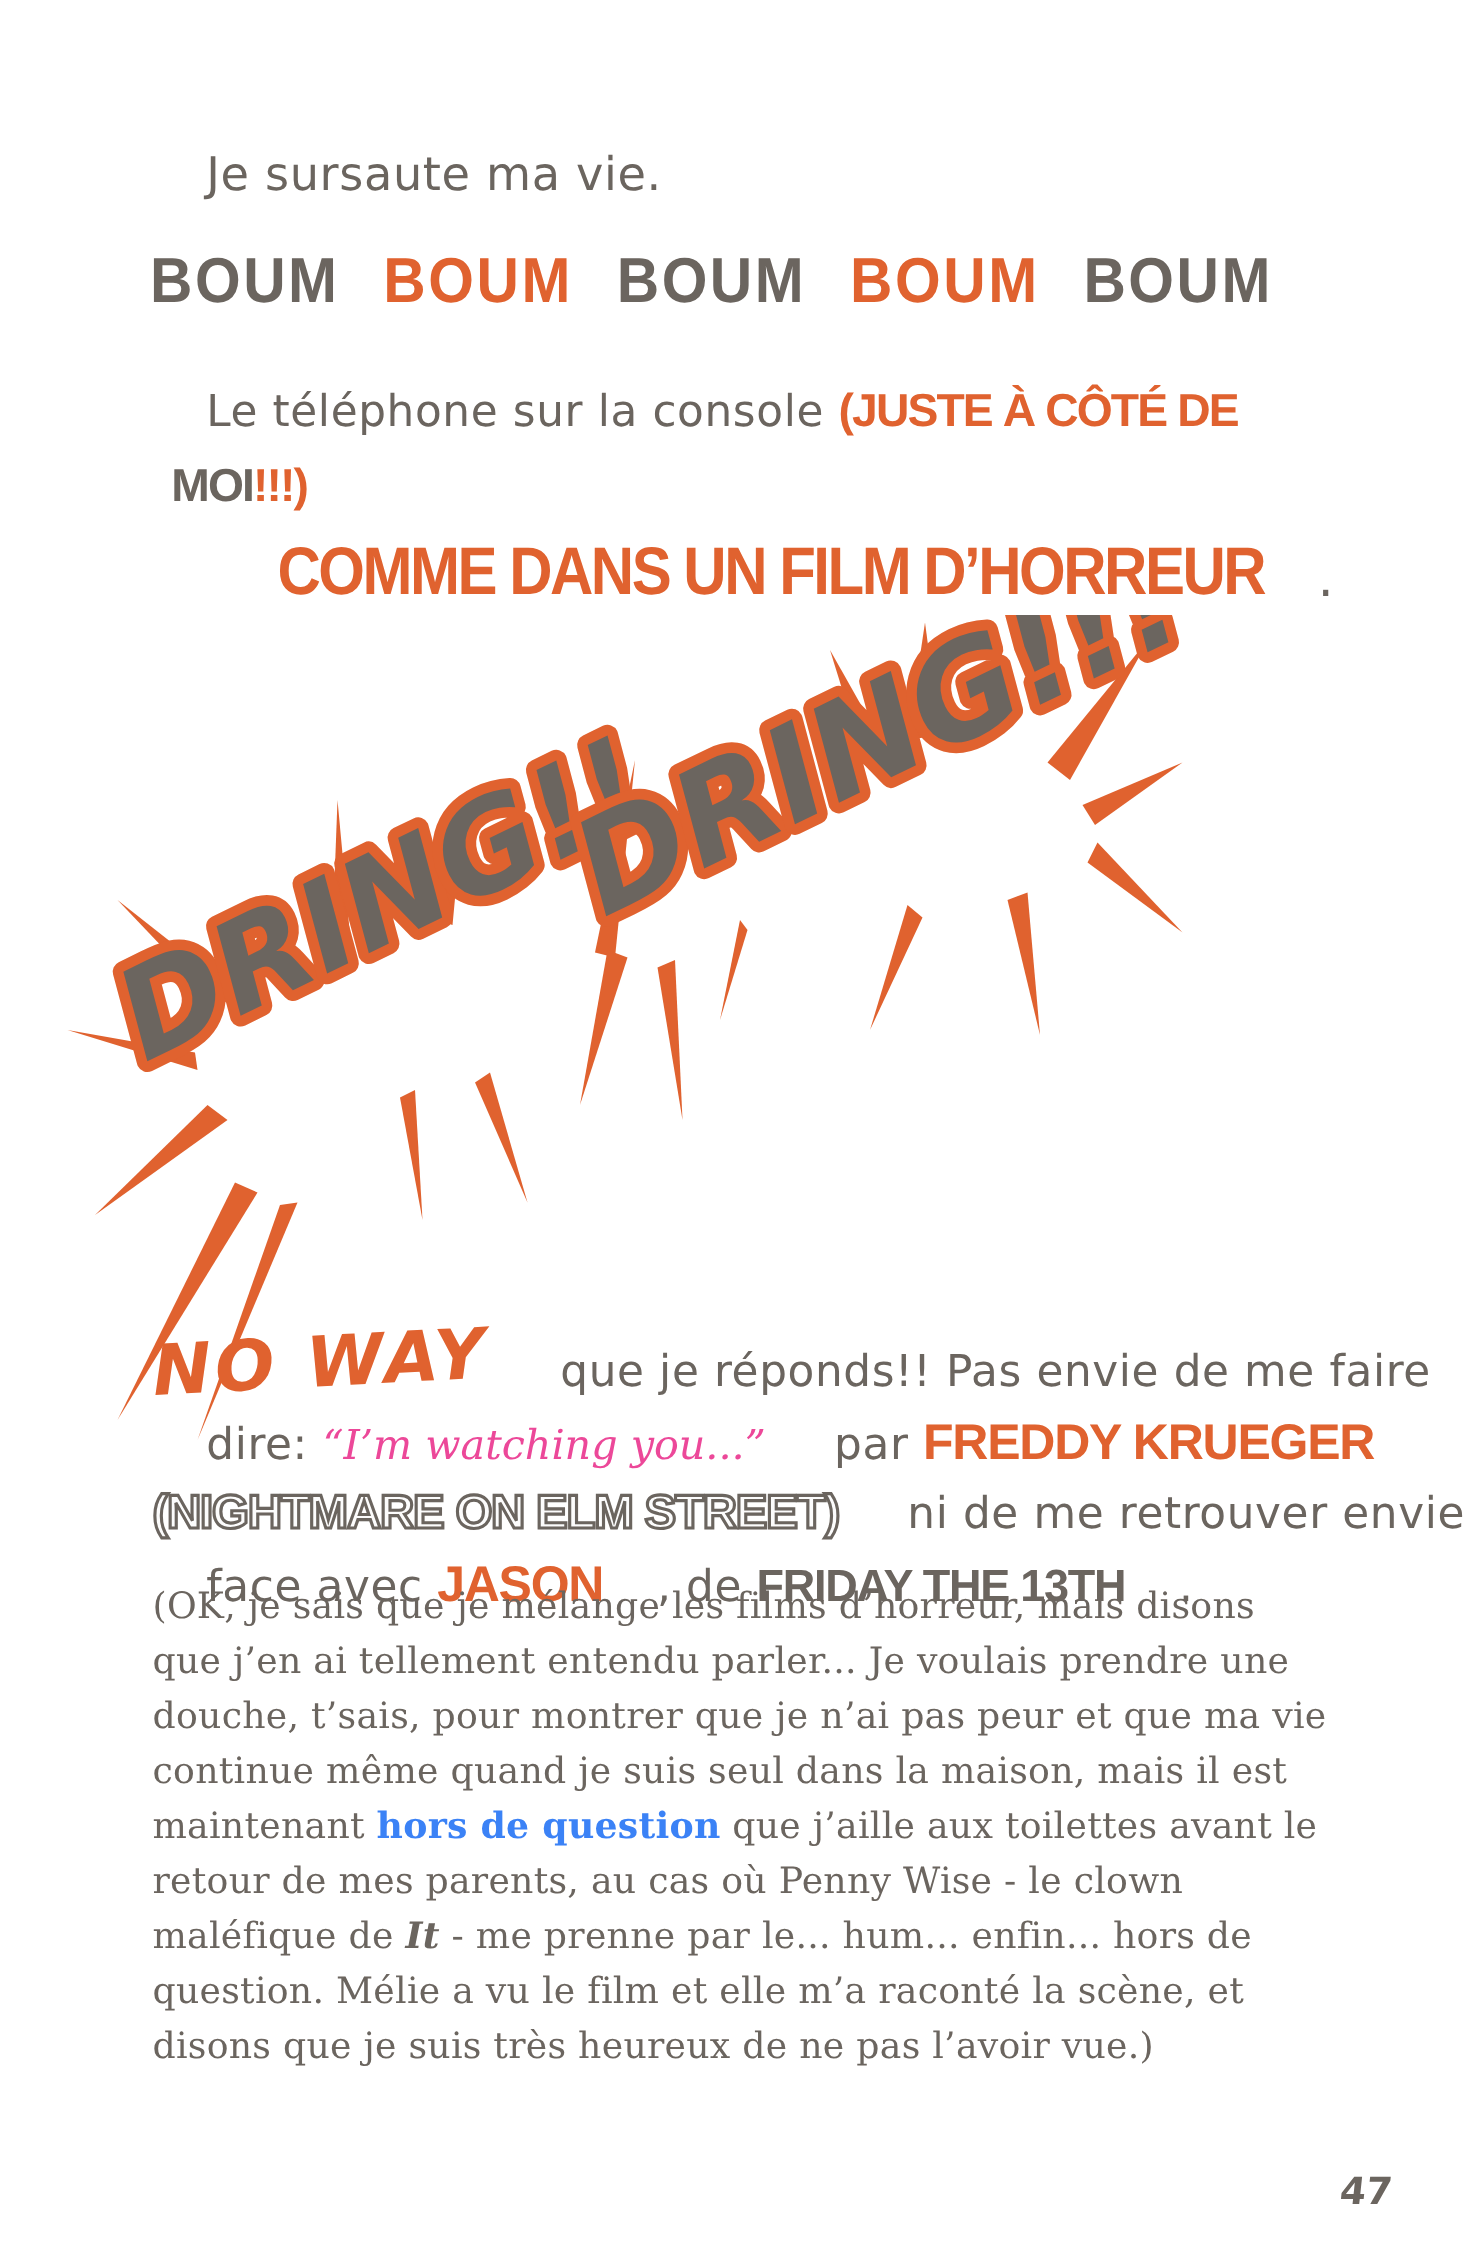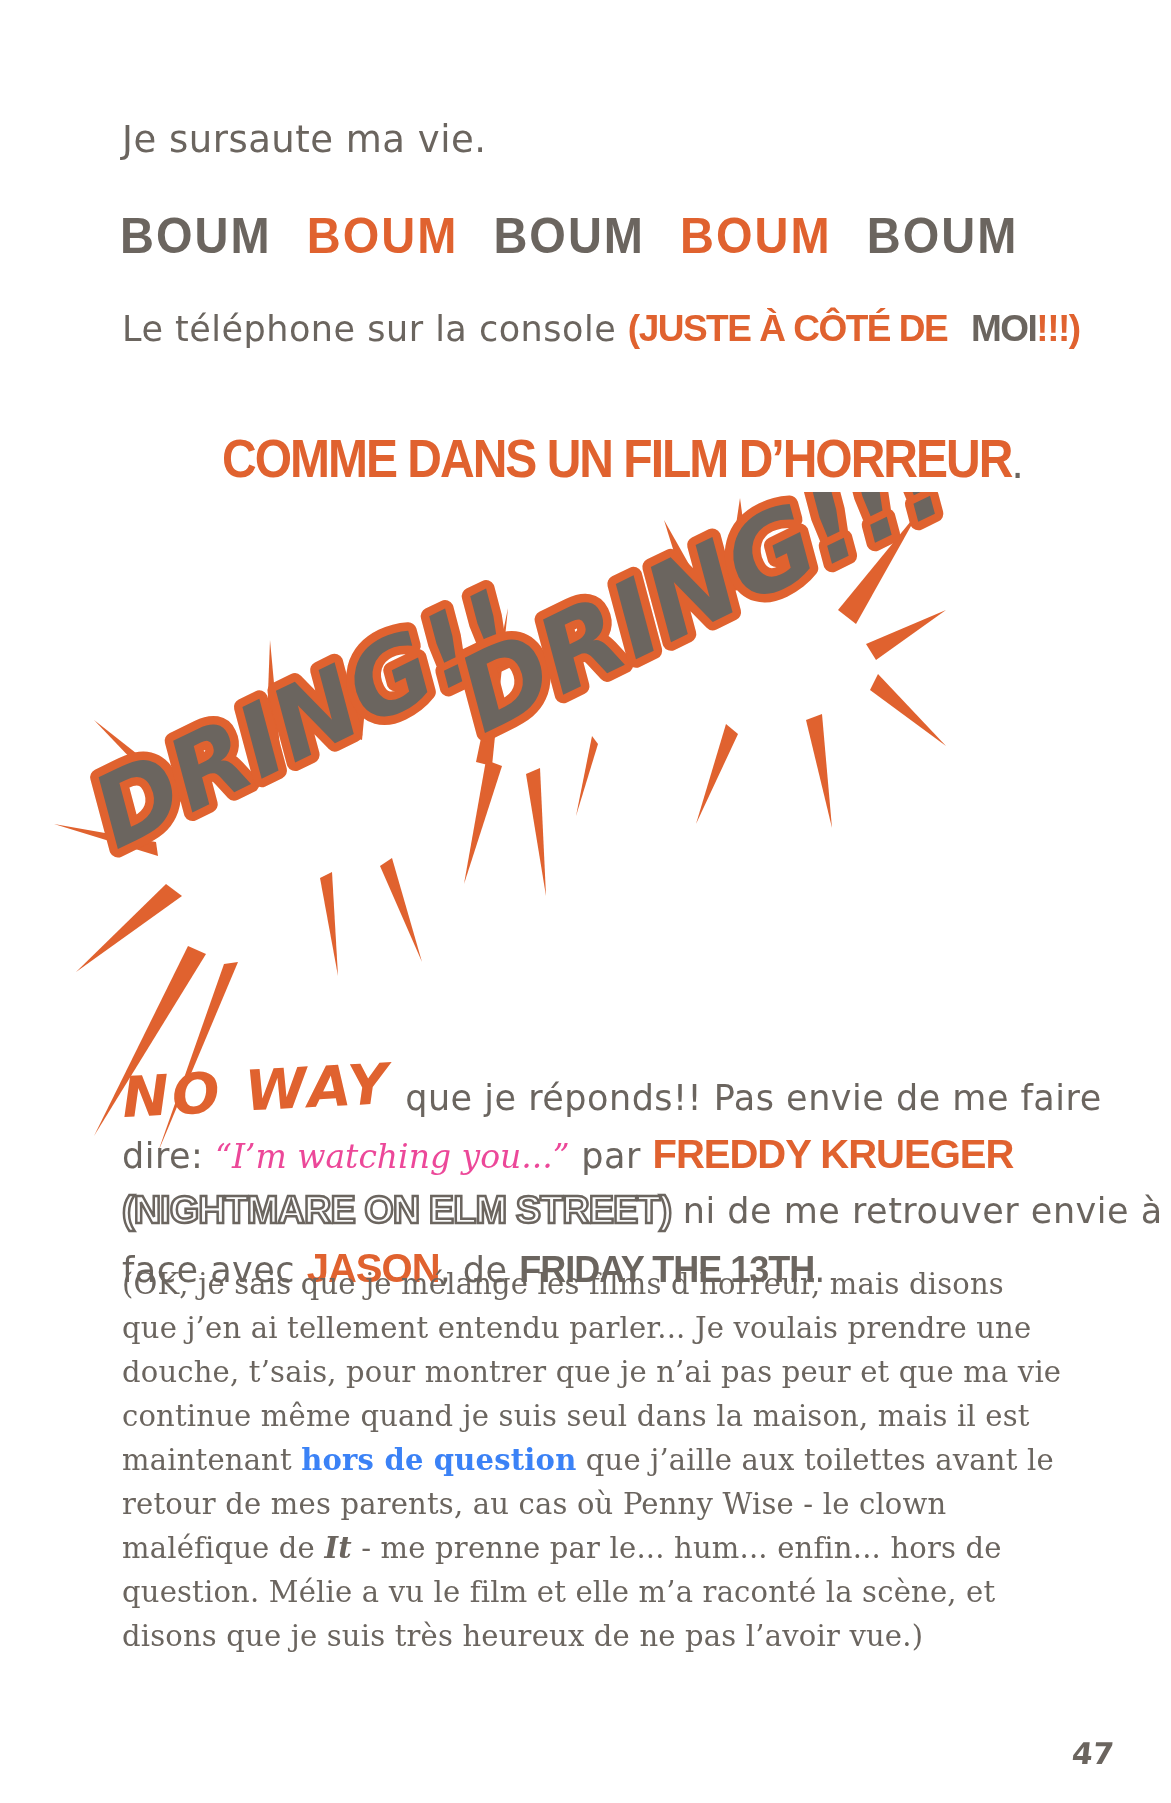--- a/index.html
+++ b/index.html
@@ -11,20 +11,21 @@
     overflow:hidden;
     font-family:"DejaVu Sans", sans-serif;
   }
   .abs{position:absolute;}
   
   .hand{
     font-family:"DejaVu Sans", sans-serif;
     color:#6b655f;
     font-size:35px;
     letter-spacing:0.5px;
+    margin-left:43px;
   }
   
   .shout{
     font-family:"Liberation Sans", sans-serif;
     font-weight:900;
     letter-spacing:-1.5px;
   }
   .c-orange{color:#e0622f;}
   .c-gray{color:#6b655f;}
   
@@ -97,21 +98,21 @@
   .noway-line{white-space:nowrap;}
   .dring-svg{pointer-events:none;}
 </style>
 </head>
 <body>
 
 <div class="page">
 
   <div class="abs hand" style="left:122px;top:118px;font-size:37px;">Je sursaute ma vie.</div>
 
-  <div class="abs" style="left:120px;top:196px;white-space:nowrap;margin-top:12px;">
+  <div class="abs" style="left:120px;top:196px;white-space:nowrap;">
     <span class="boum-word c-gray">BOUM</span>
     <span class="boum-word c-orange">BOUM</span>
     <span class="boum-word c-gray">BOUM</span>
     <span class="boum-word c-orange">BOUM</span>
     <span class="boum-word c-gray">BOUM</span>
   </div>
 
   <div class="abs" style="left:122px;top:302px;width:1000px;line-height:53px;">
     <span class="hand">Le téléphone sur la console </span><span class="shout c-orange" style="font-size:37px;">(JUSTE À CÔTÉ DE </span><span class="shout c-gray" style="font-size:37px;margin-left:15px;">MOI</span><span class="shout c-orange" style="font-size:37px;">!!!)</span><br>
   </div>

